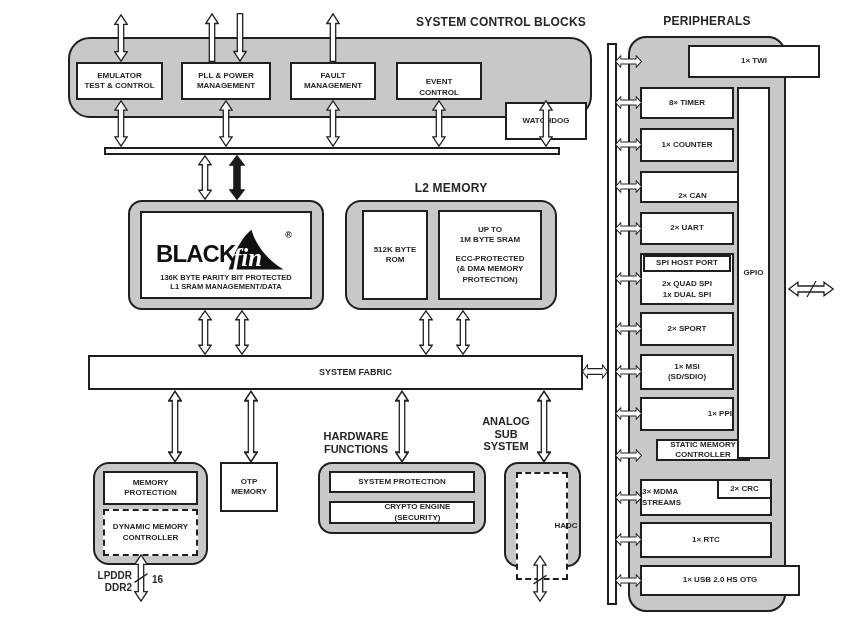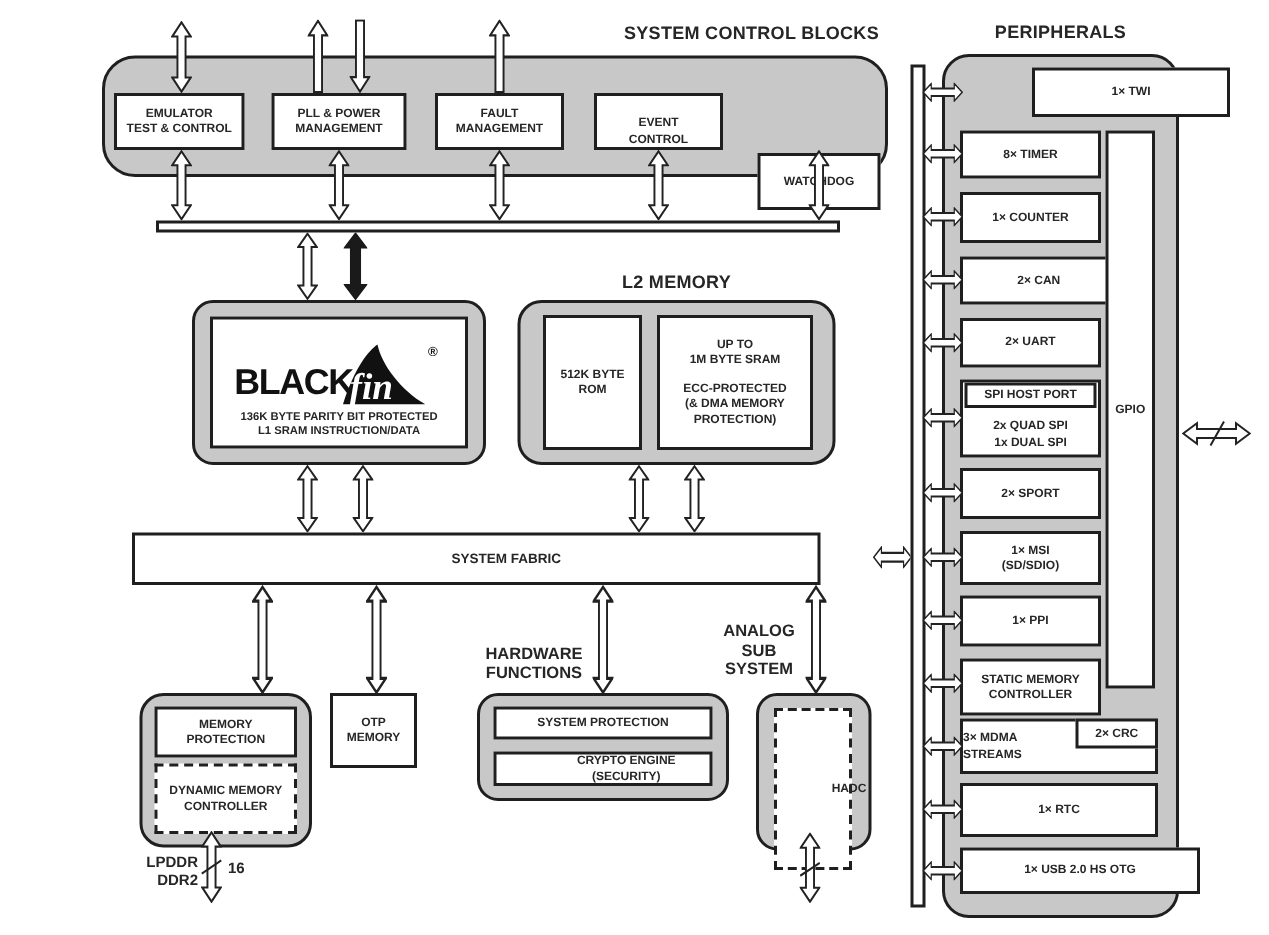--- a/index.html
+++ b/index.html
@@ -108,21 +108,21 @@
 
   <div class="gbox" style="left:128px;top:200px;width:196px;height:110px;border-radius:14px;"></div>
   <div class="wbox" style="left:140px;top:211px;width:172px;height:88px;justify-content:flex-end;padding-bottom:5px;">
     <svg viewBox="0 0 170 52" style="width:152px;height:46px;">
       <text x="6" y="40" font-weight="bold" font-size="27" letter-spacing="-1" fill="#111">BLACK</text>
       <path d="M88,48 C97,20 107,8 114,3 C117,18 132,38 150,48 Z" fill="#111"></path>
       <text x="93" y="44" font-style="italic" font-size="28" fill="#fff" font-family="Liberation Serif, serif">fin</text>
       <text x="152" y="12" font-size="10" fill="#111">®</text>
     </svg>
     <div style="font-size:7.5px;">136K BYTE PARITY BIT PROTECTED</div>
-    <div style="font-size:7.5px;">L1 SRAM INSTRUCTION/DATA</div>
+    <div style="font-size:7.5px;">L1 SRAM MANAGEMENT/DATA</div>
   </div>
 
   <div class="ttl" style="left:345px;top:181px;width:212px;text-align:center;">L2 MEMORY</div>
   <div class="gbox" style="left:345px;top:200px;width:212px;height:110px;border-radius:16px;"></div>
   <div class="wbox" style="left:362px;top:210px;width:66px;height:90px;">
     <div>512K BYTE</div>
     <div>ROM</div>
   </div>
   <div class="wbox" style="left:438px;top:210px;width:104px;height:90px;">
     <div>UP TO</div>
@@ -146,21 +146,21 @@
     <svg viewBox="0 0 14 44" preserveAspectRatio="none">
         <polygon points="7,0.8 13.2,9.5 9.7,9.5 9.7,34.5 13.2,34.5 7,43.2 0.8,34.5 4.3,34.5 4.3,9.5 0.8,9.5" fill="#fff" stroke="#222" stroke-width="1.3"></polygon>
       </svg>
   </div>
   <div class="ar" style="left:456px;top:310px;width:14px;height:45px;">
     <svg viewBox="0 0 14 44" preserveAspectRatio="none">
         <polygon points="7,0.8 13.2,9.5 9.7,9.5 9.7,34.5 13.2,34.5 7,43.2 0.8,34.5 4.3,34.5 4.3,9.5 0.8,9.5" fill="#fff" stroke="#222" stroke-width="1.3"></polygon>
       </svg>
   </div>
 
-  <div class="wbox" style="left:88px;top:355px;width:459px;height:35px;font-size:9px;padding-left:40px;">
+  <div class="wbox" style="left:88px;top:355px;width:495px;height:35px;font-size:9px;padding-left:40px;">
     <div>SYSTEM FABRIC</div>
   </div>
   <div class="ar" style="left:582px;top:364px;width:26px;height:15px;">
     <svg viewBox="0 0 44 14" preserveAspectRatio="none">
         <polygon points="0.8,7 9.5,0.8 9.5,4.3 34.5,4.3 34.5,0.8 43.2,7 34.5,13.2 34.5,9.7 9.5,9.7 9.5,13.2" fill="#fff" stroke="#222" stroke-width="1.3"></polygon>
       </svg>
   </div>
 
   <div class="ar" style="left:168px;top:390px;width:14px;height:73px;">
     <svg viewBox="0 0 14 44" preserveAspectRatio="none">
@@ -245,21 +245,21 @@
 
   <div class="wbox" style="left:640px;top:45px;width:132px;height:33px;margin-left:48px;">
     <div>1× TWI</div>
   </div>
   <div class="wbox" style="left:640px;top:87px;width:94px;height:32px;">
     <div>8× TIMER</div>
   </div>
   <div class="wbox" style="left:640px;top:128px;width:94px;height:34px;">
     <div>1× COUNTER</div>
   </div>
-  <div class="wbox" style="left:640px;top:171px;width:105px;height:32px;">
+  <div class="wbox" style="left:640px;top:171px;width:105px;height:32px;justify-content:flex-end;">
     <div>2× CAN</div>
   </div>
   <div class="wbox" style="left:640px;top:212px;width:94px;height:33px;">
     <div>2× UART</div>
   </div>
 
   <div class="wbox" style="left:640px;top:253px;width:94px;height:52px;justify-content:flex-end;padding-bottom:3px;">
     <div>2x QUAD SPI</div>
     <div>1x DUAL SPI</div>
   </div>
@@ -267,24 +267,24 @@
     <div>SPI HOST PORT</div>
   </div>
 
   <div class="wbox" style="left:640px;top:312px;width:94px;height:34px;">
     <div>2× SPORT</div>
   </div>
   <div class="wbox" style="left:640px;top:354px;width:94px;height:36px;text-align:center;">
     <div>1× MSI</div>
     <div>(SD/SDIO)</div>
   </div>
-  <div class="wbox" style="left:640px;top:397px;width:94px;height:34px;">
+  <div class="wbox" style="left:640px;top:397px;width:94px;height:34px;align-items:flex-end;">
     <div>1× PPI</div>
   </div>
-  <div class="wbox" style="left:640px;top:439px;width:94px;height:38px;">
+  <div class="wbox" style="left:656px;top:439px;width:94px;height:22px;">
     <div>STATIC MEMORY</div>
     <div>CONTROLLER</div>
   </div>
 
   <div class="wbox" style="left:640px;top:479px;width:132px;height:37px;align-items:flex-start;">
     <div style="width:80px;text-align:left;">
       <div>3× MDMA</div>
       <div>STREAMS</div>
     </div>
   </div>

